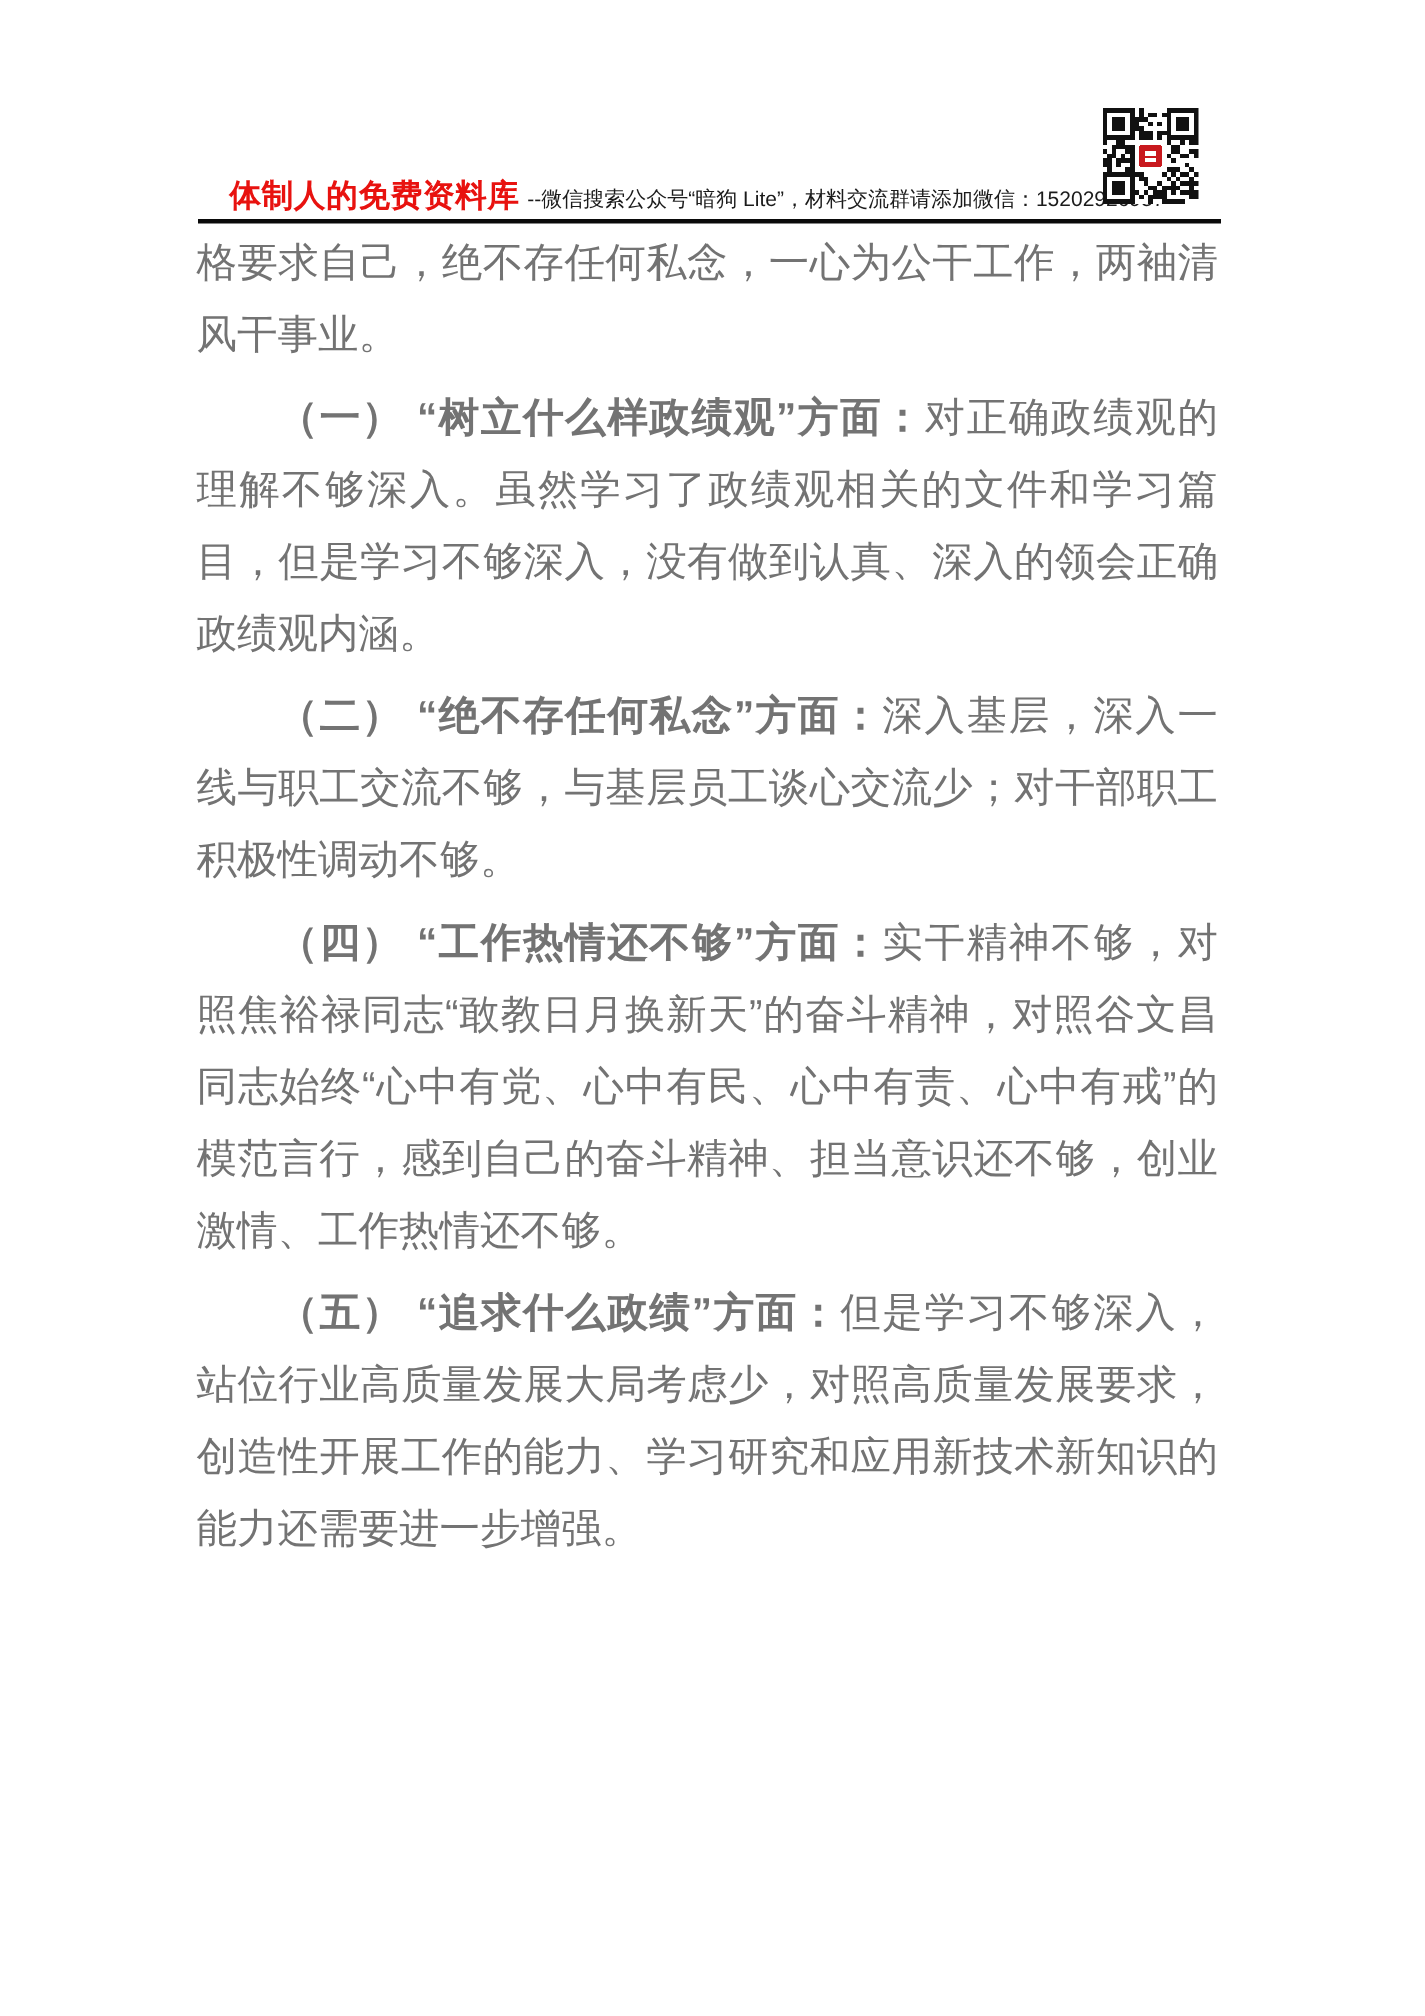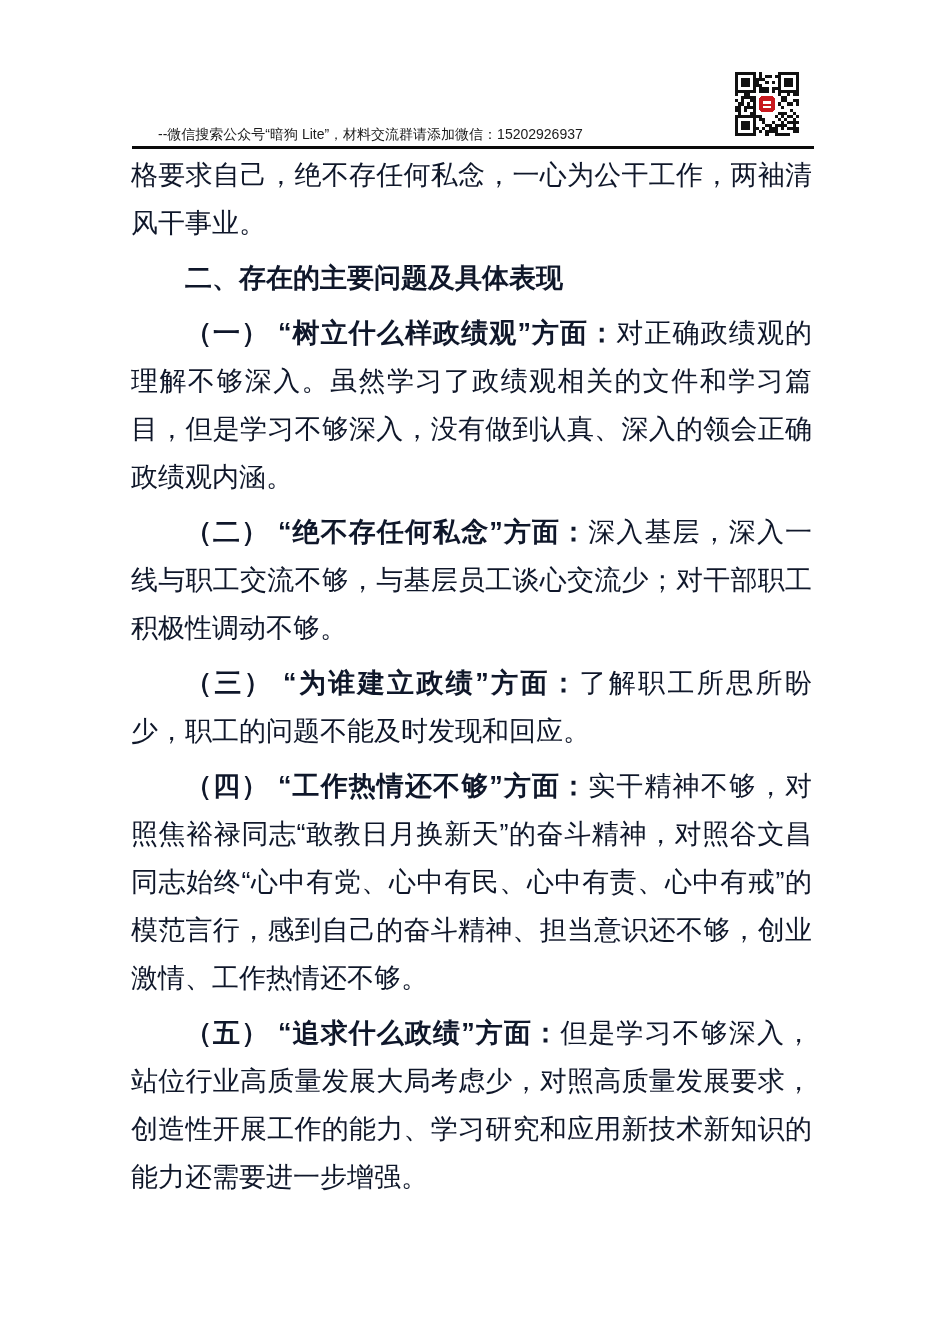--- a/index.html
+++ b/index.html
@@ -38,38 +38,39 @@
     position:absolute;
     right:15px;top:8px;
     width:64px;height:64px;
   }
   .qr svg{display:block;width:64px;height:64px;}
   
   .doc{
     position:absolute;
     left:131px;top:151px;
     width:681px;
-    color:#0f172a;
+    color:#737373;
     font-size:27px;
     line-height:48px;
     text-align:justify;
   }
   .doc p{margin:0 0 7px 0;}
   .p-cont{text-indent:0;}
   .p-head{font-weight:bold;text-indent:2em;}
   .p-item{text-indent:2em;}
   .lead{font-weight:bold;}
 </style>
 </head>
 <body>
 
 <div class="page">
 
   <header class="hdr">
     <div class="hdr-line">
+      <span class="brand">体制人的免费资料库</span>
       <span class="tagline">--微信搜索公众号“暗狗 Lite”，材料交流群请添加微信：15202926937</span>
     </div>
     <div class="qr">
       <svg id="qr-svg" viewBox="0 0 21 21" shape-rendering="crispEdges" aria-hidden="true">
           <rect x="0" y="0" width="21" height="21" fill="#ffffff"></rect>
           <rect x="8" y="0" width="1" height="1" fill="#111111"></rect>
           <rect x="8" y="1" width="1" height="1" fill="#111111"></rect>
           <rect x="10" y="1" width="1" height="1" fill="#111111"></rect>
           <rect x="11" y="1" width="1" height="1" fill="#111111"></rect>
           <rect x="13" y="1" width="1" height="1" fill="#111111"></rect>
@@ -201,26 +202,24 @@
           <rect x="9.3" y="9.4" width="2.4" height="1.1" fill="#ffffff" rx="0.2"></rect>
           <rect x="9.3" y="11" width="2.4" height="0.8" fill="#ffffff" rx="0.2"></rect>
         </svg>
     </div>
   </header>
 
   <main class="doc">
 
     <p class="p-cont">格要求自己，绝不存任何私念，一心为公干工作，两袖清风干事业。</p>
 
-    <p class="p-head">二、存在的主要问题及具体表现</p>
 
     <p class="p-item"><span class="lead">（一） “树立什么样政绩观”方面：</span><span>对正确政绩观的理解不够深入。虽然学习了政绩观相关的文件和学习篇目，但是学习不够深入，没有做到认真、深入的领会正确政绩观内涵。</span></p>
 
     <p class="p-item"><span class="lead">（二） “绝不存任何私念”方面：</span><span>深入基层，深入一线与职工交流不够，与基层员工谈心交流少；对干部职工积极性调动不够。</span></p>
 
-    <p class="p-item"><span class="lead">（三） “为谁建立政绩”方面：</span><span>了解职工所思所盼少，职工的问题不能及时发现和回应。</span></p>
 
     <p class="p-item"><span class="lead">（四） “工作热情还不够”方面：</span><span>实干精神不够，对照焦裕禄同志“敢教日月换新天”的奋斗精神，对照谷文昌同志始终“心中有党、心中有民、心中有责、心中有戒”的模范言行，感到自己的奋斗精神、担当意识还不够，创业激情、工作热情还不够。</span></p>
 
     <p class="p-item"><span class="lead">（五） “追求什么政绩”方面：</span><span>但是学习不够深入，站位行业高质量发展大局考虑少，对照高质量发展要求，创造性开展工作的能力、学习研究和应用新技术新知识的能力还需要进一步增强。</span></p>
 
   </main>
 </div>
 
 </body></html>

